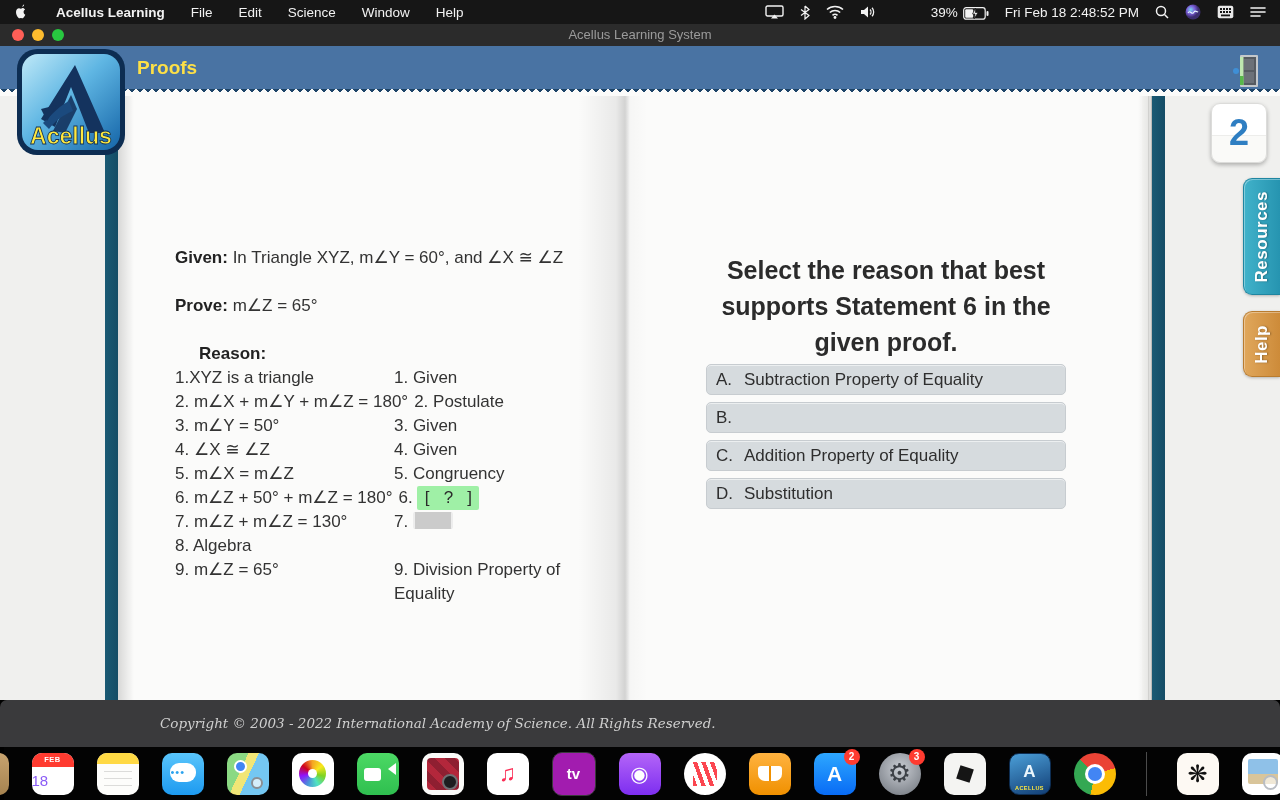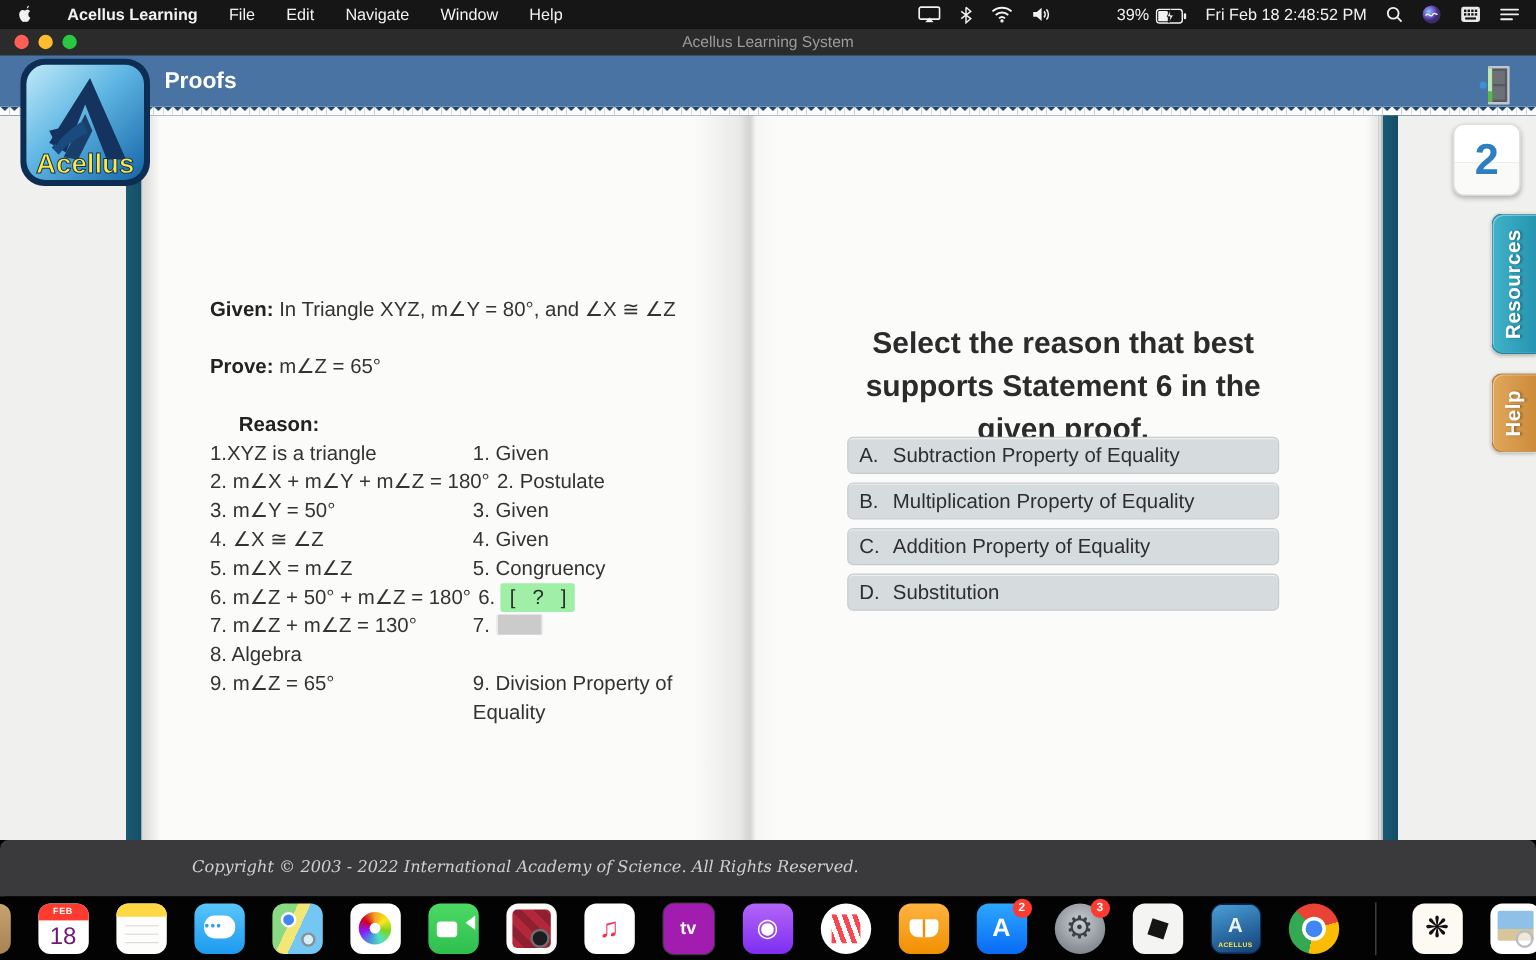--- a/index.html
+++ b/index.html
@@ -16,21 +16,21 @@
   .mb-batt{display:flex;align-items:flex-end;gap:5px;margin-left:39px;}
   
   .titlebar{position:absolute;top:24px;left:0;width:1280px;height:22px;background:#2b2b2b;z-index:80;}
   .tl{position:absolute;top:5px;width:12px;height:12px;border-radius:50%;}
   .tl.red{left:12px;background:#ff5f57;}
   .tl.yellow{left:32px;background:#febc2e;}
   .tl.green{left:52px;background:#28c840;}
   .tb-title{width:100%;text-align:center;line-height:22px;color:#9b9b9b;font-size:13px;}
   
   .lesson-header{position:absolute;top:46px;left:0;width:1280px;height:50px;background:var(--header_blue,#4973a3);z-index:40;}
-  .lesson-title{position:absolute;left:137px;top:11px;color:#ffffff;font-size:19px;font-weight:700;}
+  .lesson-title{position:absolute;left:137px;top:11px;color:#fde047;font-size:19px;font-weight:700;}
   .zigzag{position:absolute;left:0;bottom:0;width:100%;height:7px;background:var(--zigzag_navy,#1d4468);
     -webkit-mask:none;}
   .zigzag::after{content:"";position:absolute;inset:0;
     background-image:linear-gradient(45deg,var(--page_white,#fbfbfa) 50%,transparent 50%),
                      linear-gradient(-45deg,var(--page_white,#fbfbfa) 50%,transparent 50%);
     background-size:8px 7px;background-repeat:repeat-x;background-position:0 100%;}
   .exit-btn{position:absolute;right:16px;top:6px;width:32px;height:38px;cursor:pointer;}
   
   .logo{position:absolute;left:13px;top:47px;width:116px;height:112px;z-index:60;}
   
@@ -56,21 +56,21 @@
   .ptable{position:absolute;top:120px;left:0;}
   .prow{display:flex;align-items:flex-start;}
   .pstmt{min-width:213px;padding-right:6px;white-space:nowrap;}
   .preas{max-width:172px;}
   .blank{display:inline-block;vertical-align:baseline;border-radius:2px;}
   .blank.green{background:var(--green_blank,#9ff0a6);color:#2b2b2b;padding:0 4px;min-width:54px;text-align:center;}
   .blank.gray{background:#cbcbcb;width:36px;height:17px;border-left:2px solid #ededed;border-right:2px solid #ededed;
               position:relative;top:2px;}
   
   .question{position:absolute;left:700px;top:156px;width:372px;}
-  .q-prompt{font-size:25px;line-height:36px;font-weight:600;color:#2b2b2b;text-align:center;margin:16px;}
+  .q-prompt{font-size:25px;line-height:36px;font-weight:600;color:#2b2b2b;text-align:center;margin:0;}
   .q-options{position:absolute;top:268px;left:6px;width:360px;display:flex;flex-direction:column;gap:7px;}
   .q-opt{height:31px;background:var(--answer_gray,#d6dbde);border:1px solid #c7ccd0;border-radius:5px;
          box-shadow:inset 0 1px 0 rgba(255,255,255,.55);display:flex;align-items:center;
          font-size:17px;color:#2e2e2e;cursor:pointer;box-sizing:border-box;}
   .q-letter{width:28px;padding-left:9px;flex:none;}
   
   .counter{position:absolute;right:13px;top:7px;width:54px;height:58px;border-radius:9px;border:1px solid #dcdcda;
     background:linear-gradient(#ffffff 0 53%,#ededeb 53% 55%,#fafaf8 55%);box-shadow:0 2px 4px rgba(0,0,0,.28);
     display:flex;align-items:center;justify-content:center;
     color:var(--counter_blue,#2e7ec2);font-size:36px;font-weight:700;}
@@ -102,21 +102,21 @@
   .di-launchpad::before{content:"✈";color:#40454b;font-size:18px;transform:rotate(-45deg);}
   .di-safari{border-radius:50%;background:radial-gradient(circle at 50% 32%,#62d0fb,#1c6fe8);}
   .di-safari::before{content:"";inset:4px;border:1.5px solid rgba(255,255,255,.8);border-radius:50%;}
   .di-safari::after{content:"";width:4px;height:22px;left:19px;top:10px;transform:rotate(45deg);
     background:linear-gradient(#fff 0 50%,#ff4b55 50%);}
   .di-contacts{background:linear-gradient(#c7a36f,#a68350);}
   .di-contacts::before{content:"☻";color:#efe3cf;font-size:19px;}
   .di-contacts::after{content:"";left:4px;top:4px;bottom:4px;width:2px;background:#7d5f35;border-radius:1px;}
   .di-calendar{background:#fff;display:block;overflow:hidden;}
   .cal-m{display:block;background:#ff3b30;color:#fff;font-size:7.5px;font-weight:700;text-align:center;padding:2.5px 0;letter-spacing:.5px;}
-  .cal-d{display:block;text-align:center;font-size:20px;color:#701a75;line-height:28px;}
+  .cal-d{display:block;text-align:left;font-size:15px;color:#8b5cf6;line-height:28px;}
   .di-notes{background:#fdfdfb;}
   .di-notes::before{content:"";top:0;left:0;right:0;height:11px;background:#ffd944;border-radius:10px 10px 0 0;}
   .di-notes::after{content:"";top:18px;left:7px;right:7px;height:1.5px;background:#dcdcda;box-shadow:0 7px 0 #dcdcda,0 14px 0 #dcdcda;}
   .di-messages{background:linear-gradient(#59c5fb,#1d9af0);}
   .di-messages::before{content:"";width:26px;height:19px;background:#fff;border-radius:9px;top:10px;}
   .di-messages::after{content:"•••";color:#2aa2ee;font-size:11px;letter-spacing:1px;top:13px;left:9px;}
   .di-maps{background:linear-gradient(115deg,#8bd983 0 35%,#f1e676 35% 52%,#74c7f2 52% 100%);}
   .di-maps::before{content:"";width:9px;height:9px;background:#4285f4;border:2.5px solid #fff;border-radius:50%;left:7px;top:7px;}
   .di-maps::after{content:"";width:8px;height:8px;border:2px solid #8b8f94;border-radius:50%;right:6px;bottom:6px;background:rgba(255,255,255,.7);}
   .di-photos{background:#fff;}
@@ -174,21 +174,21 @@
 <div class="menubar">
   <div class="mb-left">
     <span class="mb-apple">
       <svg width="14" height="16" viewBox="0 0 14 16">
           <path fill="#f2f2f2" d="M10.1 0.6c.1 1.1-.7 2.2-1.7 2.4-.2-1 .8-2.2 1.7-2.4zM8.5 3.9c1 0 2 .6 2.6 1.5-.9.6-1.5 1.5-1.5 2.6 0 1.2.7 2.3 1.7 2.7-.4 1-1 2.1-1.9 3.1-.6.6-1.2.6-1.7.4-.6-.2-1.1-.2-1.6 0-.6.2-1.1.2-1.7-.4C2.8 12.2 2 9.8 2 8c0-2.3 1.5-3.7 3-3.7.7 0 1.3.4 1.8.4.4 0 1-.4 1.7-.8z"></path>
         </svg>
     </span>
     <span class="mb-app">Acellus Learning</span>
     <span>File</span>
     <span>Edit</span>
-    <span>Navigate</span>
+    <span>Science</span>
     <span>Window</span>
     <span>Help</span>
   </div>
   <div class="mb-right">
     <span>
       <svg width="19" height="14" viewBox="0 0 19 14">
           <rect x="1" y="1" width="17" height="10" rx="1.5" fill="none" stroke="#f2f2f2" stroke-width="1.4"></rect>
           <path d="M6 13.5 L9.5 9.5 L13 13.5 Z" fill="#f2f2f2"></path>
         </svg>
     </span>
@@ -313,21 +313,21 @@
 </div>
 
 <div class="content">
   <div class="strip left"></div>
   <div class="strip right"></div>
   <div class="pages"></div>
 
   <div class="proof">
     <p class="pline given">
       <span class="plabel">Given:</span>
-      <span>In Triangle XYZ, m∠Y = 80°, and ∠X ≅ ∠Z</span>
+      <span>In Triangle XYZ, m∠Y = 60°, and ∠X ≅ ∠Z</span>
     </p>
     <p class="pline prove">
       <span class="plabel">Prove:</span>
       <span>m∠Z = 65°</span>
     </p>
     <div class="phead">
       <span class="h2">Reason:</span>
     </div>
     <div class="ptable">
       <div class="prow">
@@ -377,21 +377,20 @@
   <div class="question">
     <p class="q-prompt">Select the reason that best supports Statement 6 in the given proof.</p>
   </div>
   <div class="q-options" style="position:absolute;left:706px;top:268px;">
     <div class="q-opt">
       <span class="q-letter">A.</span>
       <span>Subtraction Property of Equality</span>
     </div>
     <div class="q-opt">
       <span class="q-letter">B.</span>
-      <span>Multiplication Property of Equality</span>
     </div>
     <div class="q-opt">
       <span class="q-letter">C.</span>
       <span>Addition Property of Equality</span>
     </div>
     <div class="q-opt">
       <span class="q-letter">D.</span>
       <span>Substitution</span>
     </div>
   </div>

